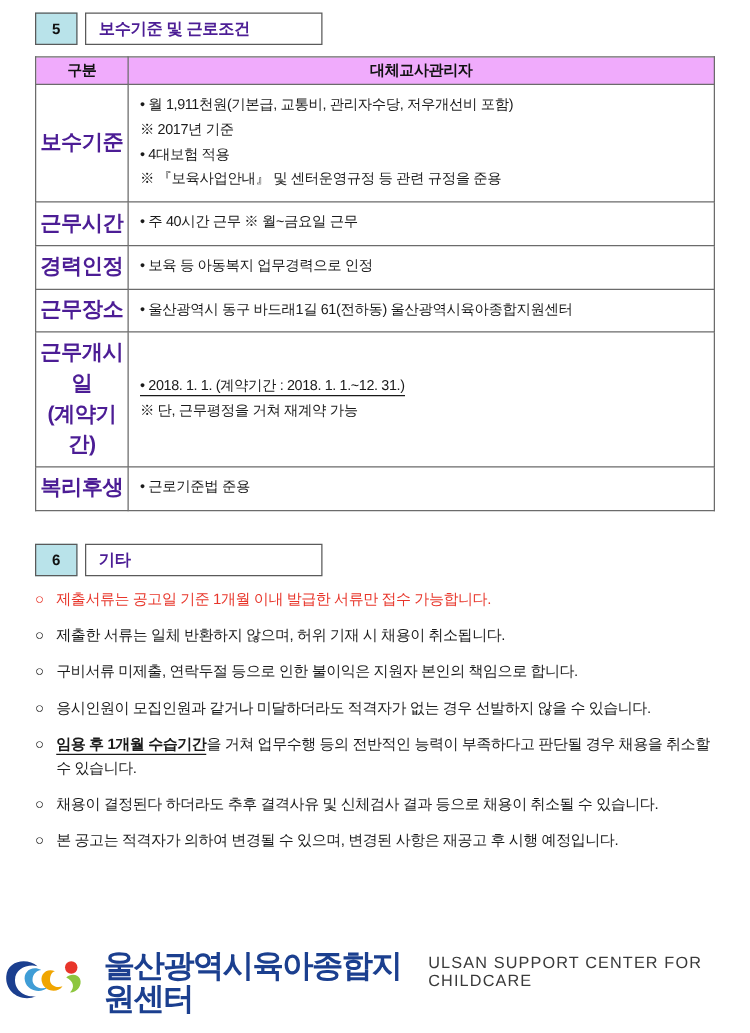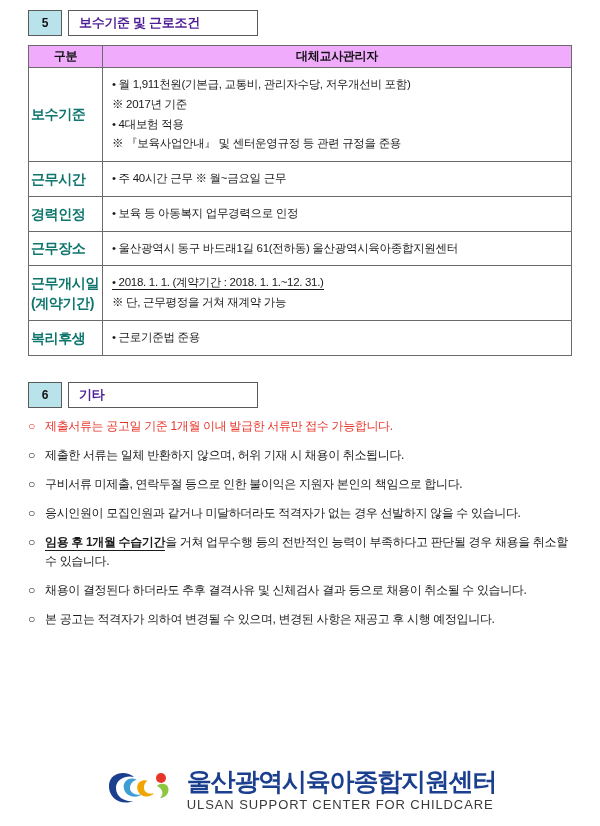--- a/index.html
+++ b/index.html
@@ -66,27 +66,27 @@
   table.info thead th {
     background: #f0abfc;
     font-size: 12px;
     font-weight: bold;
     height: 22px;
     color: #111;
     letter-spacing: -0.3px;
   }
   table.info th.col-label { width: 74px; }
   td.rowlabel {
-    text-align: left;
-    font-size: 14px;
+    text-align: center;
+    font-size: 17px;
     font-weight: bold;
     letter-spacing: -0.4px;
     line-height: 1.45;
     padding: 4px 2px;
-    color: #0f766e;
+    color: #4c1d95;
   }
   td.rowbody {
     padding: 7px 9px 7px 9px;
     font-size: 11.5px;
     line-height: 1.72;
     letter-spacing: -0.3px;
     color: #1a1a1a;
   }
   td.rowbody .ln { display: block; white-space: nowrap; }
   .u-under { border-bottom: 1px solid #1a1a1a; padding-bottom: 1px; }
@@ -117,21 +117,21 @@
     position: absolute;
     left: 0;
     right: 0;
     bottom: 14px;
     display: flex;
     align-items: center;
     justify-content: center;
   }
   .logo-wrap { display: flex; align-items: center; gap: 9px; }
   .logo-mark { position: relative; width: 74px; height: 44px; }
-  .logo-text { display: flex; flex-direction: column; justify-content: center; }
+  .logo-text { display: flex; flex-direction: row; justify-content: center; }
   .logo-kr {
     font-size: 25px;
     font-weight: bold;
     letter-spacing: -1.2px;
     color: #1b3f8f;
     line-height: 1.05;
   }
   .logo-en {
     font-size: 13px;
     letter-spacing: 0.9px;

